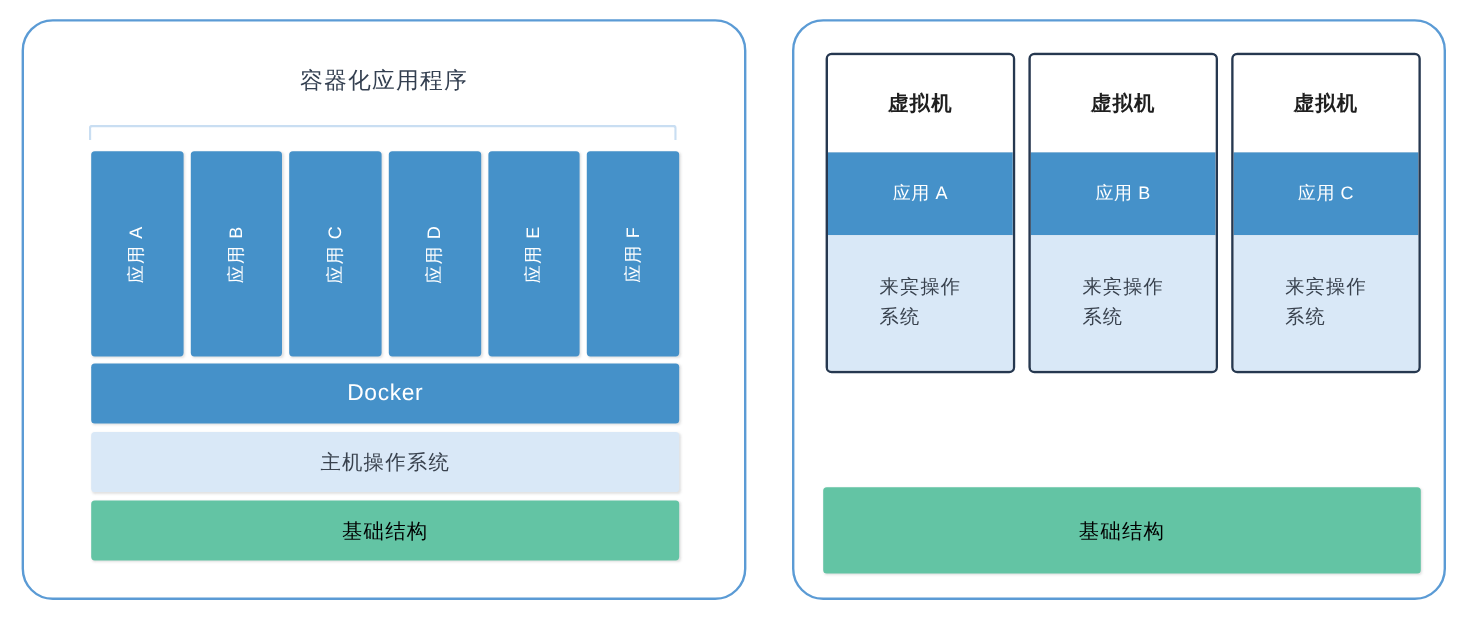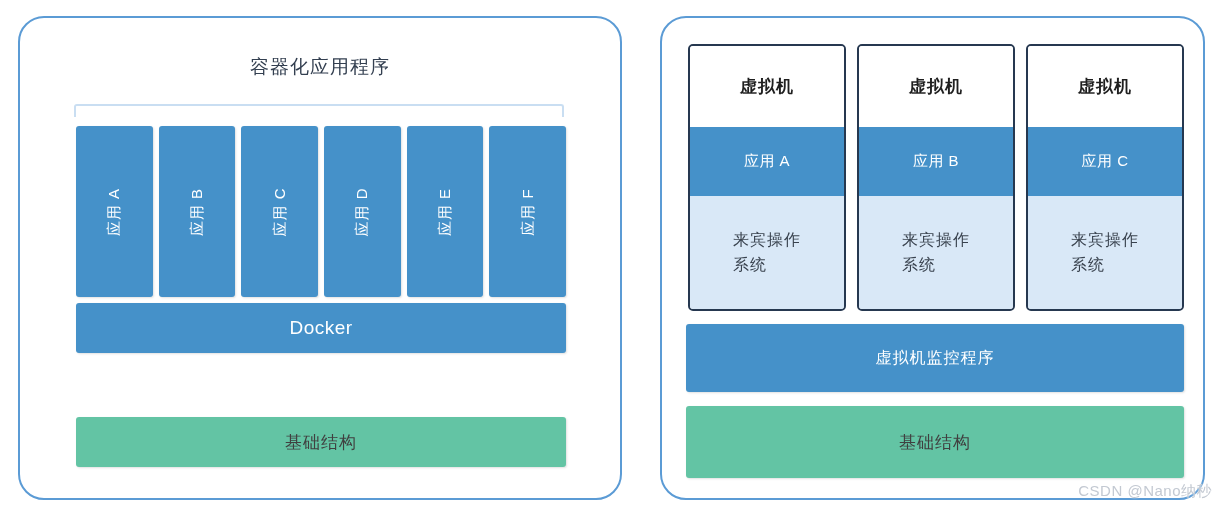--- a/index.html
+++ b/index.html
@@ -21,21 +21,21 @@
   }
   .bar {
     position: absolute;
     border-radius: 3px;
     display: flex; align-items: center; justify-content: center;
     box-shadow: 1px 1px 2px rgba(90,90,90,0.18);
     box-sizing: border-box;
   }
   .blue  { background: #4591C9; color: #ffffff; }
   .lblue { background: #D9E8F7; color: #39424E; }
-  .green { background: #63C4A4; color: #404040; }
+  .green { background: #63C4A4; color: #000000; }
 
   
   .left-panel  { left: 18px; top: 16px; width: 604px; height: 484px; }
   .left-title {
     position: absolute; left: 0; top: 36px; width: 100%;
     text-align: center; font-size: 19px; color: #333F50; letter-spacing: 1px;
   }
   .bracket {
     position: absolute; left: 54px; top: 86px; width: 490px; height: 13px;
     border: 2px solid #C9DEF2; border-bottom: none;
@@ -121,20 +121,21 @@
       </div>
       <div class="app-col">
         <span>应用 E</span>
       </div>
       <div class="app-col">
         <span>应用 F</span>
       </div>
     </div>
 
     <div class="bar blue docker-bar">Docker</div>
+    <div class="bar lblue host-bar">主机操作系统</div>
     <div class="bar green infra-left">基础结构</div>
   </div>
 
   <div class="panel right-panel">
     <div class="vm-row">
 
       <div class="vm-card">
         <div class="vm-head">虚拟机</div>
         <div class="vm-app">应用 A</div>
         <div class="vm-guest">
@@ -153,18 +154,16 @@
       <div class="vm-card">
         <div class="vm-head">虚拟机</div>
         <div class="vm-app">应用 C</div>
         <div class="vm-guest">
           <span>来宾操作系统</span>
         </div>
       </div>
 
     </div>
 
-    <div class="bar blue hyper-bar">虚拟机监控程序</div>
     <div class="bar green infra-right">基础结构</div>
   </div>
 
-  <div class="watermark">CSDN @Nano纳秒</div>
 </div>
 
 </body></html>

